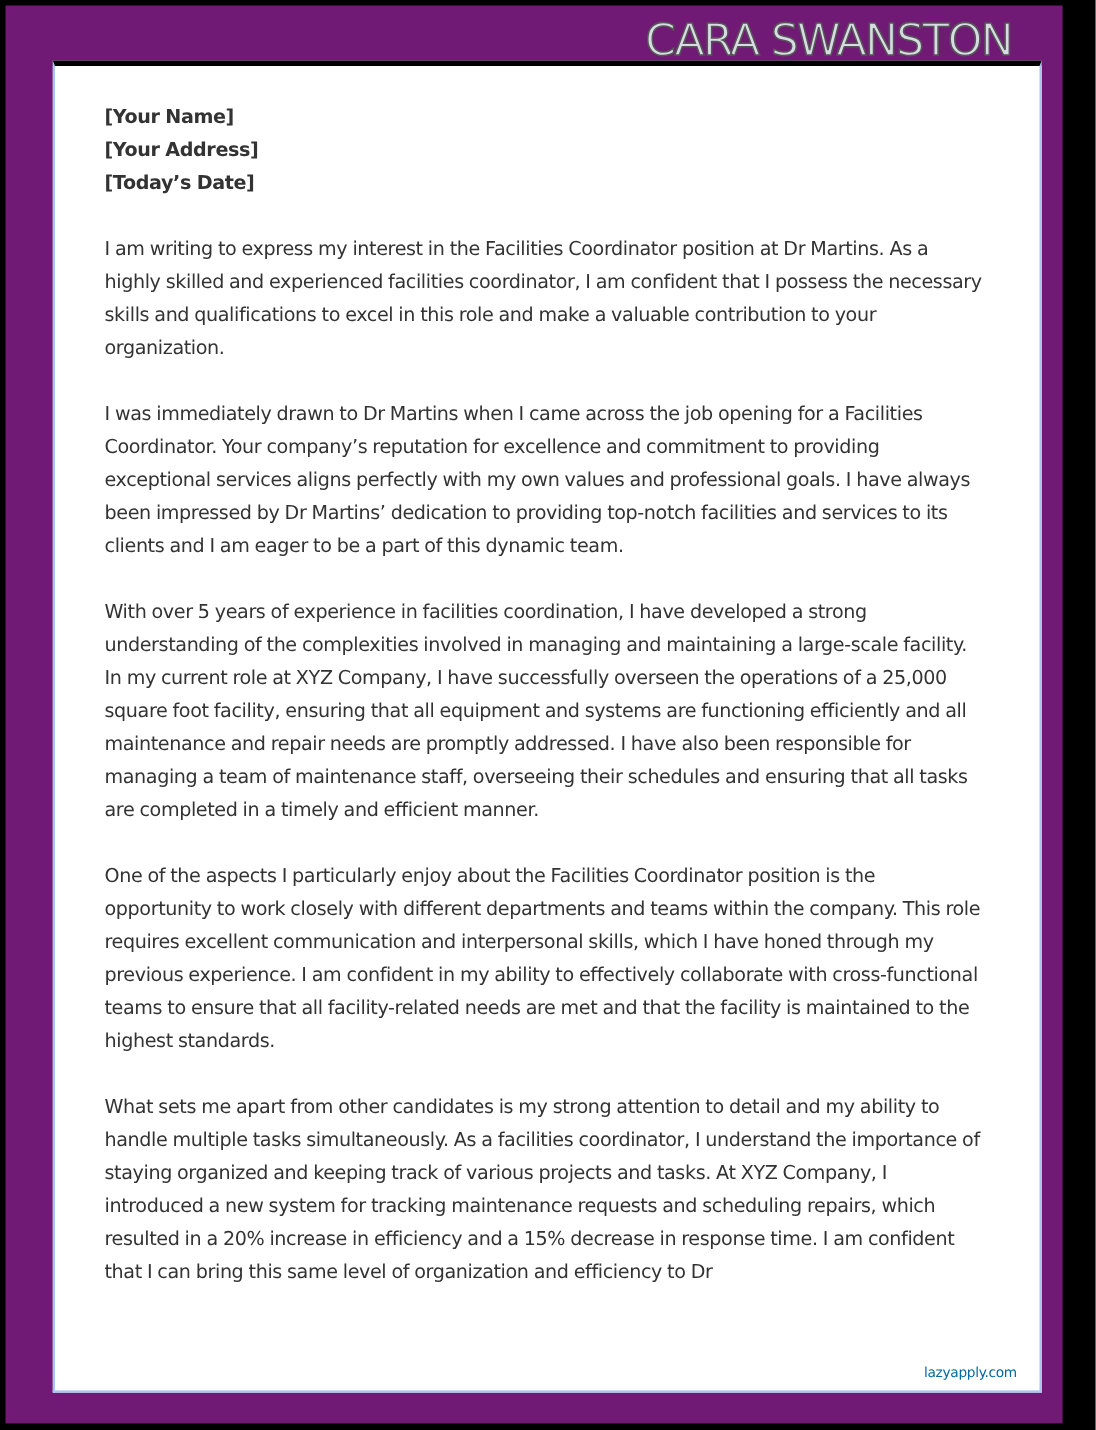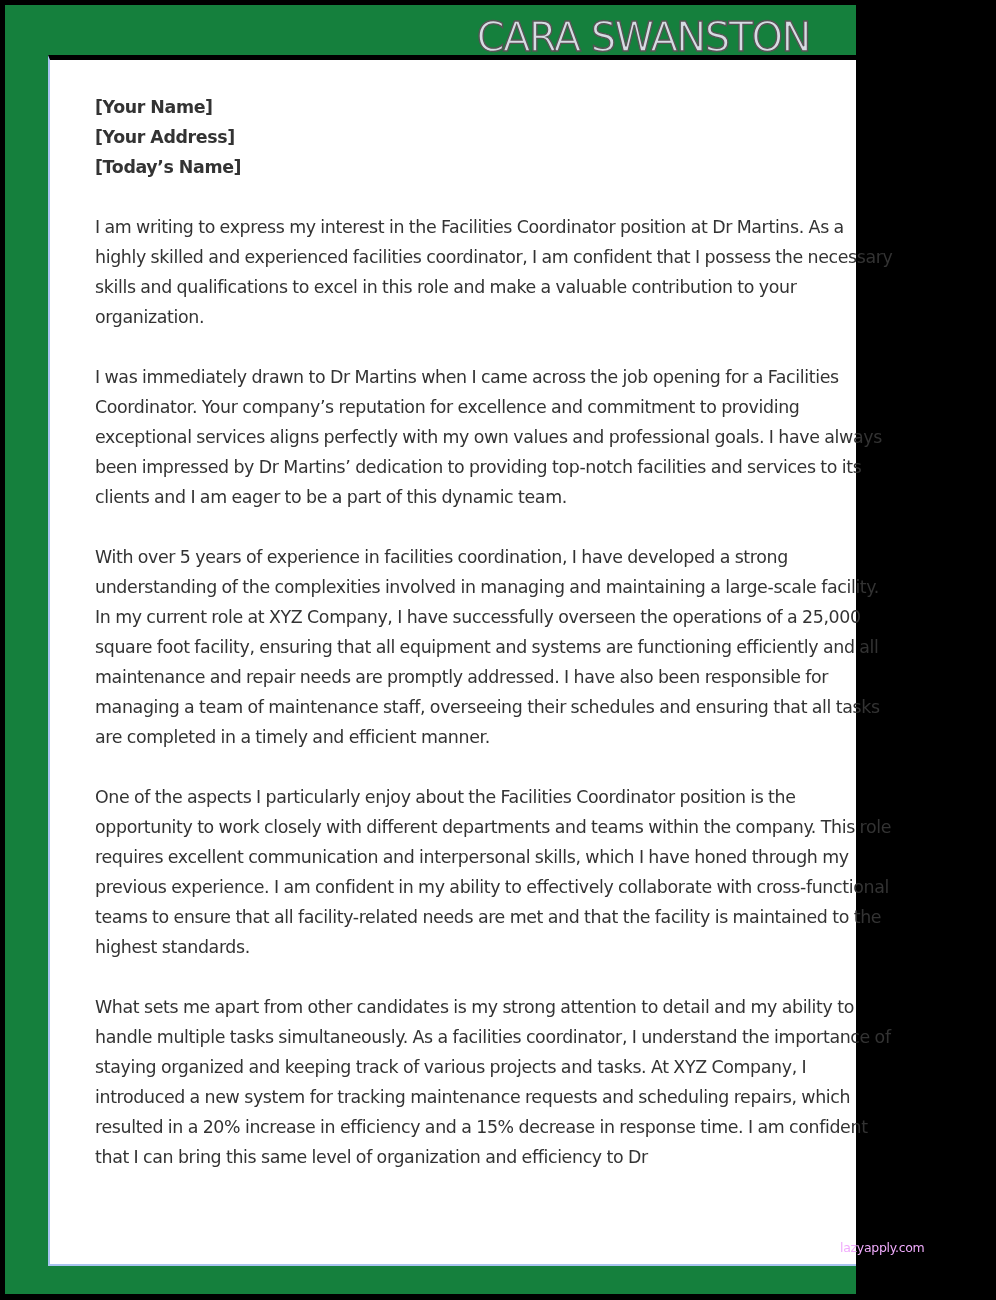--- a/index.html
+++ b/index.html
@@ -11,23 +11,23 @@
       height: 1300px;
       overflow: hidden;
       background: #000;
       position: relative;
       font-family: "DejaVu Sans", sans-serif;
     }
     .frame {
       position: absolute;
       left: 5px;
       top: 5px;
-      width: 851px;
+      width: 961px;
       height: 1289px;
-      background: #15803d;
+      background: #701a75;
       overflow: hidden;
     }
     .candidate-name {
       position: absolute;
       right: 46px;
       top: 8px;
       font-family: "DejaVu Sans", sans-serif;
       font-size: 40px;
       letter-spacing: -1.5px;
       line-height: 48px;
@@ -66,38 +66,38 @@
     .letter .addr-line {
       display: block;
       font-weight: bold;
     }
     .watermark {
       position: absolute;
       left: 840px;
       top: 1240px;
       font-family: "DejaVu Sans", sans-serif;
       font-size: 12.5px;
-      color: #f0abfc;
+      color: #0369a1;
       letter-spacing: -0.3px;
       white-space: nowrap;
     }
   </style>
 </head>
 <body>
 
 <div class="frame">
   <div class="candidate-name">CARA SWANSTON</div>
   <div class="paper"></div>
 </div>
 
 <div class="letter">
   <p>
     <span class="addr-line">[Your Name]</span>
     <span class="addr-line">[Your Address]</span>
-    <span class="addr-line">[Today’s Name]</span>
+    <span class="addr-line">[Today’s Date]</span>
   </p>
   <p>I am writing to express my interest in the Facilities Coordinator position at Dr Martins. As a highly skilled and experienced facilities coordinator, I am confident that I possess the necessary skills and qualifications to excel in this role and make a valuable contribution to your organization.</p>
   <p>I was immediately drawn to Dr Martins when I came across the job opening for a Facilities Coordinator. Your company’s reputation for excellence and commitment to providing exceptional services aligns perfectly with my own values and professional goals. I have always been impressed by Dr Martins’ dedication to providing top-notch facilities and services to its clients and I am eager to be a part of this dynamic team.</p>
   <p>With over 5 years of experience in facilities coordination, I have developed a strong understanding of the complexities involved in managing and maintaining a large-scale facility. In my current role at XYZ Company, I have successfully overseen the operations of a 25,000 square foot facility, ensuring that all equipment and systems are functioning efficiently and all maintenance and repair needs are promptly addressed. I have also been responsible for managing a team of maintenance staff, overseeing their schedules and ensuring that all tasks are completed in a timely and efficient manner.</p>
   <p>One of the aspects I particularly enjoy about the Facilities Coordinator position is the opportunity to work closely with different departments and teams within the company. This role requires excellent communication and interpersonal skills, which I have honed through my previous experience. I am confident in my ability to effectively collaborate with cross-functional teams to ensure that all facility-related needs are met and that the facility is maintained to the highest standards.</p>
   <p>What sets me apart from other candidates is my strong attention to detail and my ability to handle multiple tasks simultaneously. As a facilities coordinator, I understand the importance of staying organized and keeping track of various projects and tasks. At XYZ Company, I introduced a new system for tracking maintenance requests and scheduling repairs, which resulted in a 20% increase in efficiency and a 15% decrease in response time. I am confident that I can bring this same level of organization and efficiency to Dr</p>
 </div>
 
 <div class="watermark">lazyapply.com</div>
 

